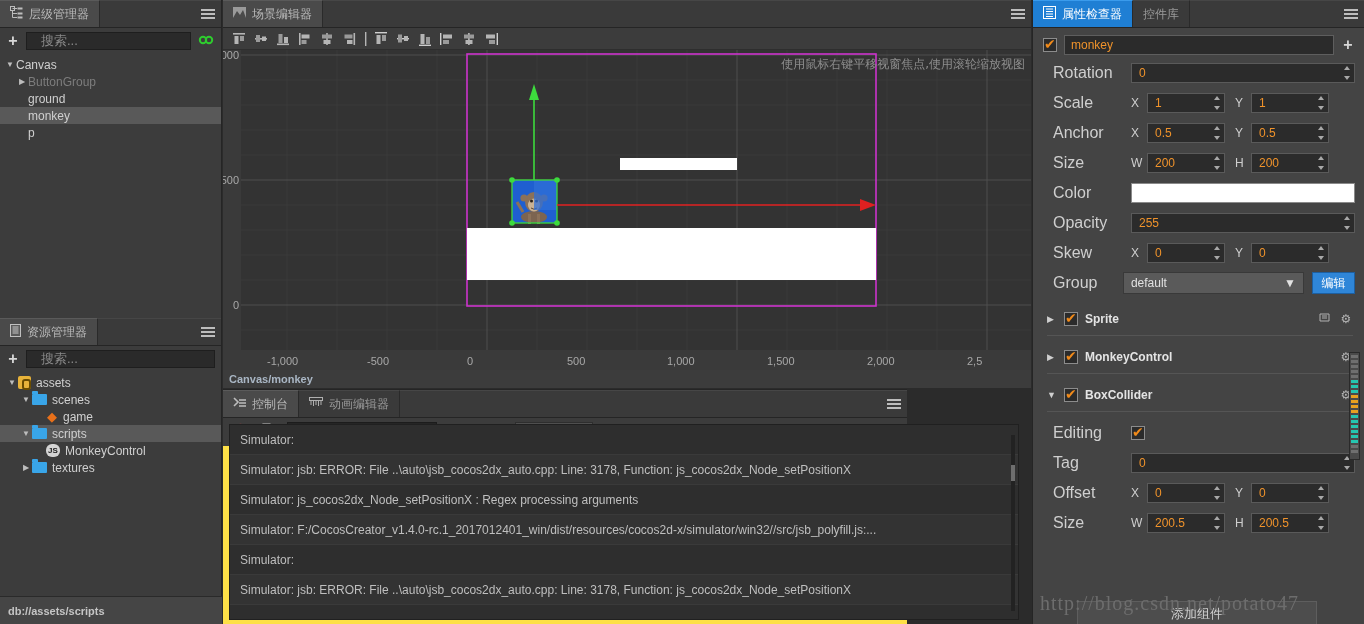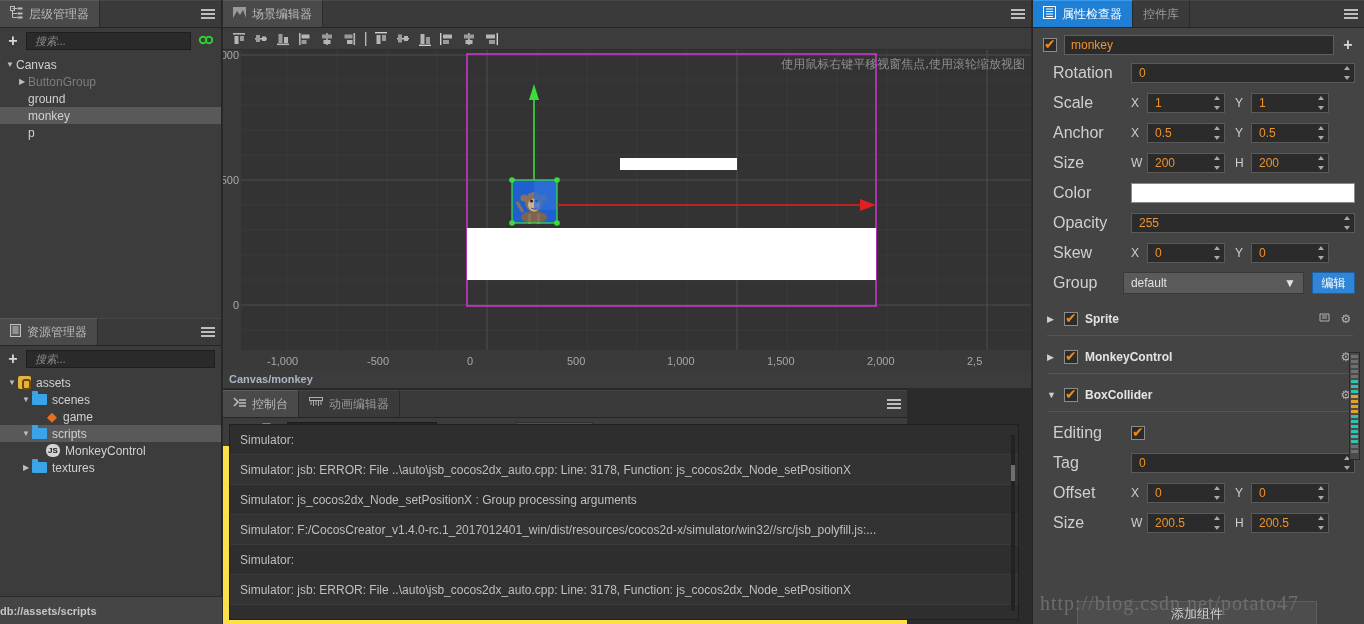--- a/index.html
+++ b/index.html
@@ -33,22 +33,22 @@
   .hamburger i { display:block; width:14px; height:2px; background:#bdbdbd;
                  box-shadow: 0 4px 0 #bdbdbd, 0 -4px 0 #bdbdbd; }
 
   
   .searchrow { height: 26px; display: flex; align-items: center; gap: 6px;
                padding: 0 6px; background: #3c3c3c; }
   .plusbtn { color: #d8d8d8; font-size: 16px; width: 14px; text-align:center; cursor:pointer;
              line-height: 14px; font-weight: bold; }
   .searchbox {
     flex: 1; height: 18px; background: #2a2a2a; border: 1px solid #1e1e1e;
-    color: #8a8a8a; font-style: italic; font-size: 11px;
-    padding: 0 8px; line-height: 16px;
+    color: #8a8a8a; font-size: 13px;
+    padding: 0 14px; line-height: 16px;
   }
   .linkicon { width: 18px; text-align: center; cursor: pointer; }
 
   
   #hierarchy { left:0; top:0; width:222px; height:318px; background:#0ea5e9;
                border-right: 1px solid #252525; }
   .tree { background: #3c3c3c; padding-top: 2px; height: calc(100% - 54px); overflow: hidden; }
   .node { height: 17px; display: flex; align-items: center; font-size: 12px;
           color: #d0d0d0; padding-right: 4px; }
   .node.selected { background: #595959; }
@@ -66,21 +66,21 @@
                         background:#39a5e8; border-radius:1px 1px 0 0; }
   .assets-ico { width:13px; height:13px; margin-right:5px; display:inline-block;
                 background:#e8b33a; border-radius:2px; position:relative; }
   .assets-ico::after { content:''; position:absolute; left:4px; top:3px; width:5px; height:7px;
                        border:2px solid #6a4c00; border-radius:3px; }
   .flame-ico { width:12px; margin-right:5px; color:#e8701a; font-size:13px; text-align:center; }
   .js-ico { width:14px; height:13px; margin-right:5px; background:#d4d4d4; color:#222;
             font-size:8px; font-weight:bold; text-align:center; line-height:13px; border-radius:6px; }
   #statusbar { position:absolute; left:0; top:596px; width:222px; height:28px;
                background:#454545; border-top:1px solid #2a2a2a;
-               display:flex; align-items:center; padding:0 0;
+               display:flex; align-items:center; padding:0 8px;
                font-size:11px; color:#c5c5c5; font-weight:bold; }
 
   
   #scene { left:223px; top:0; width:808px; height:388px; background:#3c3c3c; }
   .aligntools { height: 22px; background:#3c3c3c; display:flex; align-items:center;
                 gap:2px; padding:0 6px; border-bottom:1px solid #2e2e2e; }
   .atool { width:20px; height:18px; display:flex; align-items:center; justify-content:center;
            cursor:pointer; }
   .atool svg { display:block; }
   .atool.sep { width: 8px; }
@@ -547,21 +547,21 @@
         <span>▼</span>
       </div>
       <div style="flex:1"></div>
       <span class="chk on" id="collapse-chk"></span>
       <span class="lbl">Collapse</span>
     </div>
 
     <div id="loglist">
       <div class="logline">Simulator:</div>
         <div class="logline alt">Simulator: jsb: ERROR: File ..\auto\jsb_cocos2dx_auto.cpp: Line: 3178, Function: js_cocos2dx_Node_setPositionX</div>
-        <div class="logline">Simulator: js_cocos2dx_Node_setPositionX : Group processing arguments</div>
+        <div class="logline">Simulator: js_cocos2dx_Node_setPositionX : Regex processing arguments</div>
         <div class="logline alt">Simulator: F:/CocosCreator_v1.4.0-rc.1_2017012401_win/dist/resources/cocos2d-x/simulator/win32//src/jsb_polyfill.js:...</div>
         <div class="logline">Simulator:</div>
         <div class="logline alt">Simulator: jsb: ERROR: File ..\auto\jsb_cocos2dx_auto.cpp: Line: 3178, Function: js_cocos2dx_Node_setPositionX</div>
         <div id="logscroll">
         <div id="logthumb"></div>
       </div>
     </div>
   </div>
 
   <div class="panel" id="inspector">

